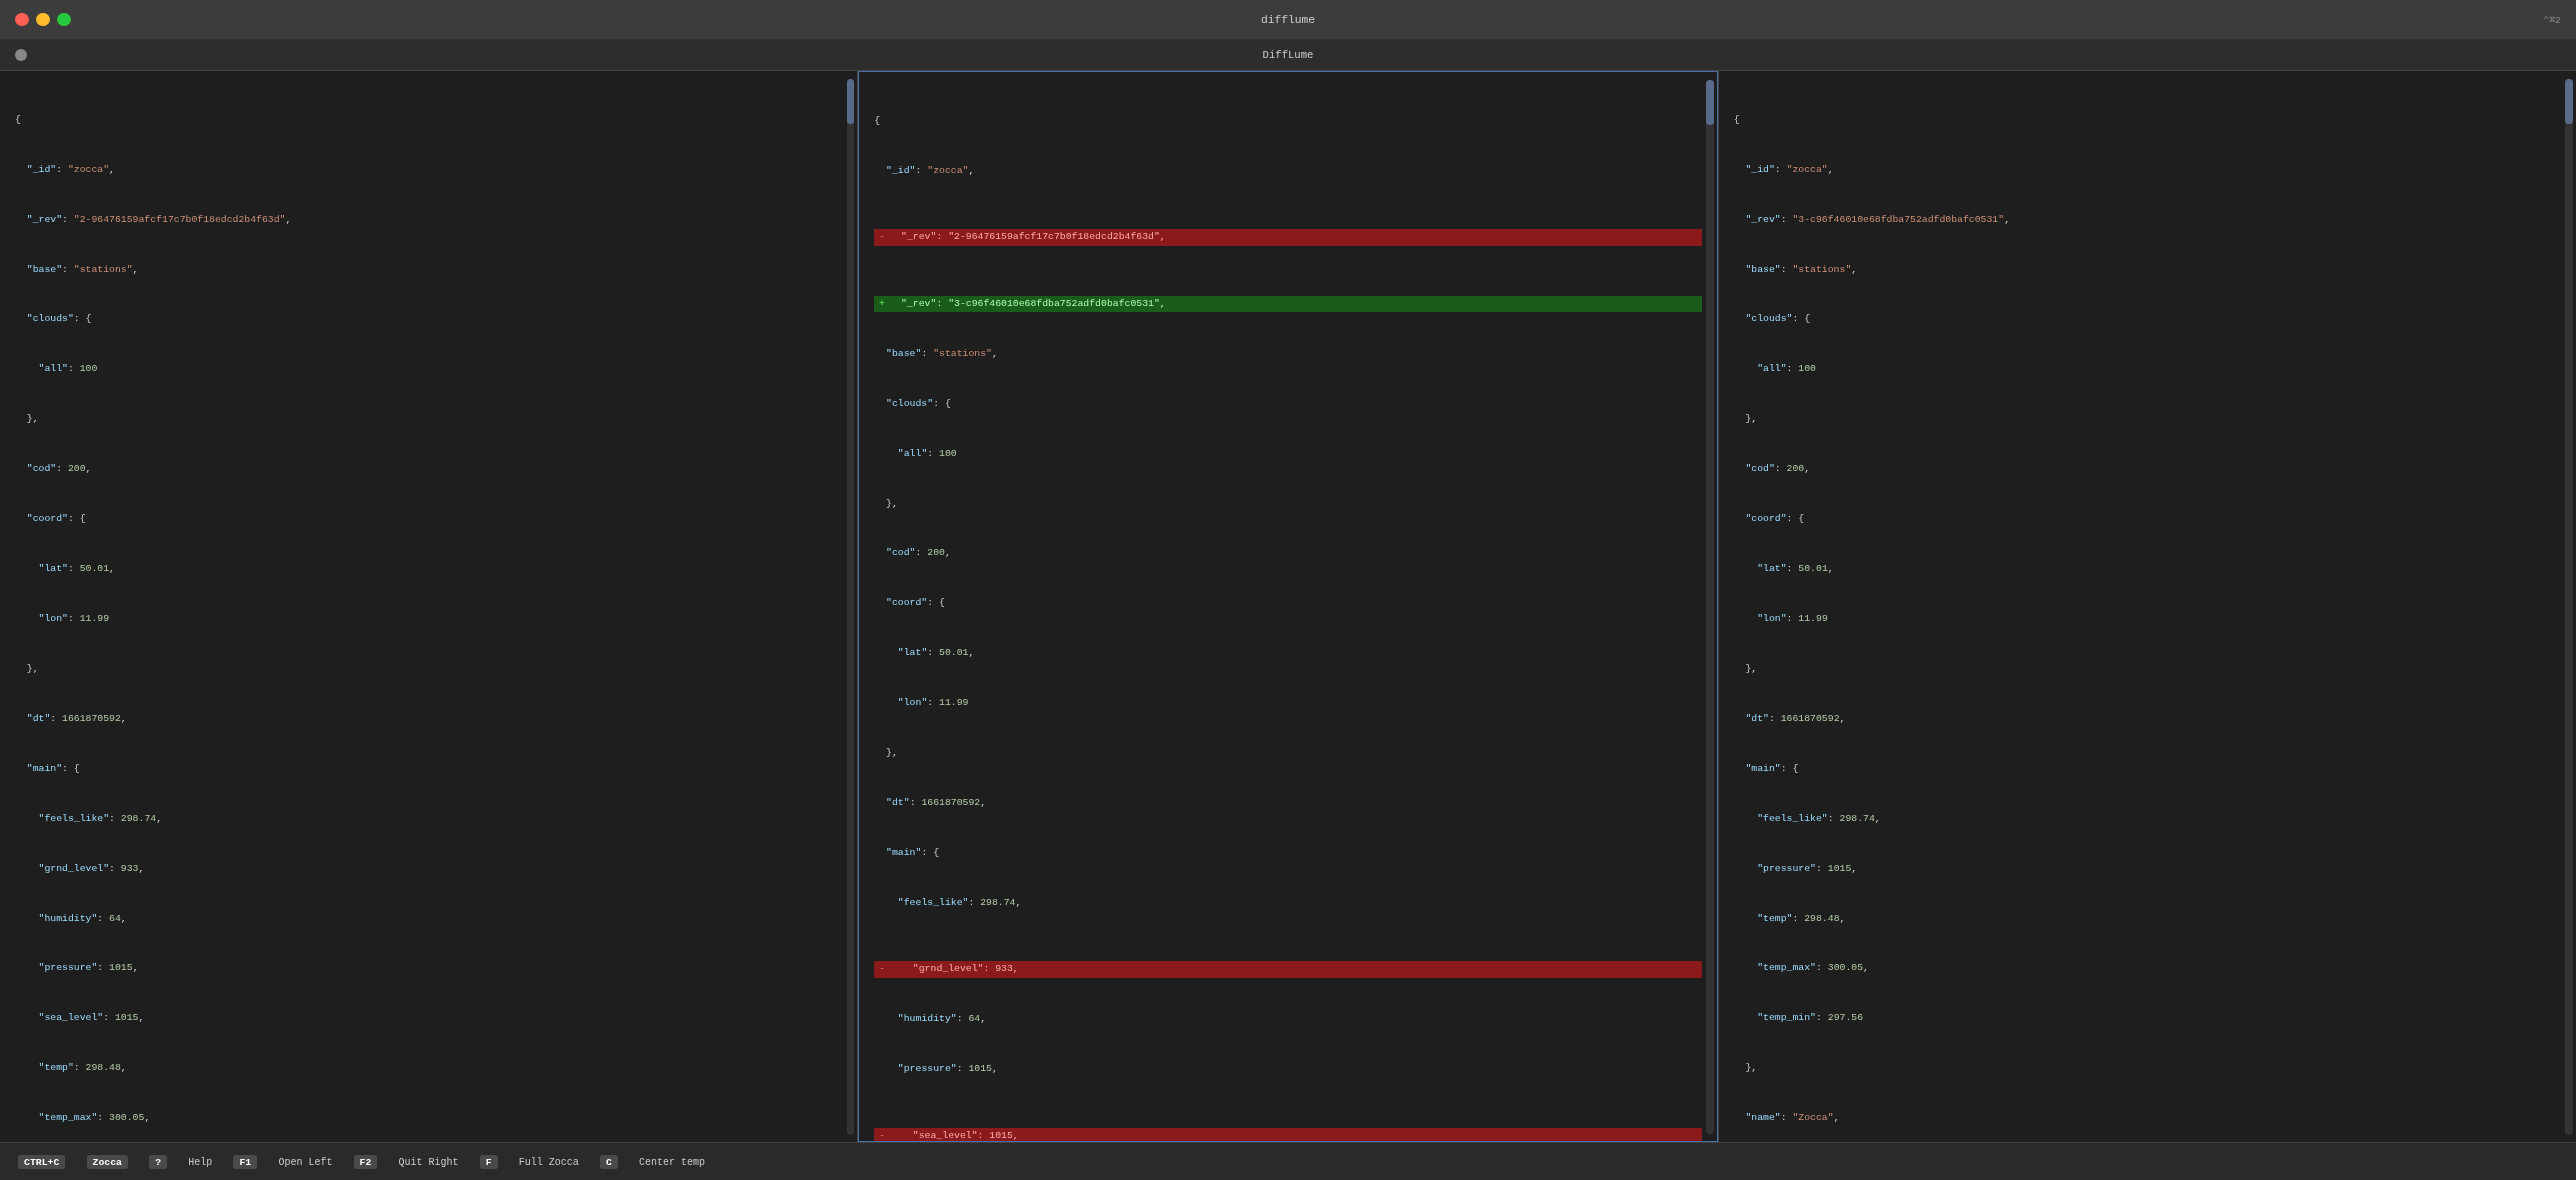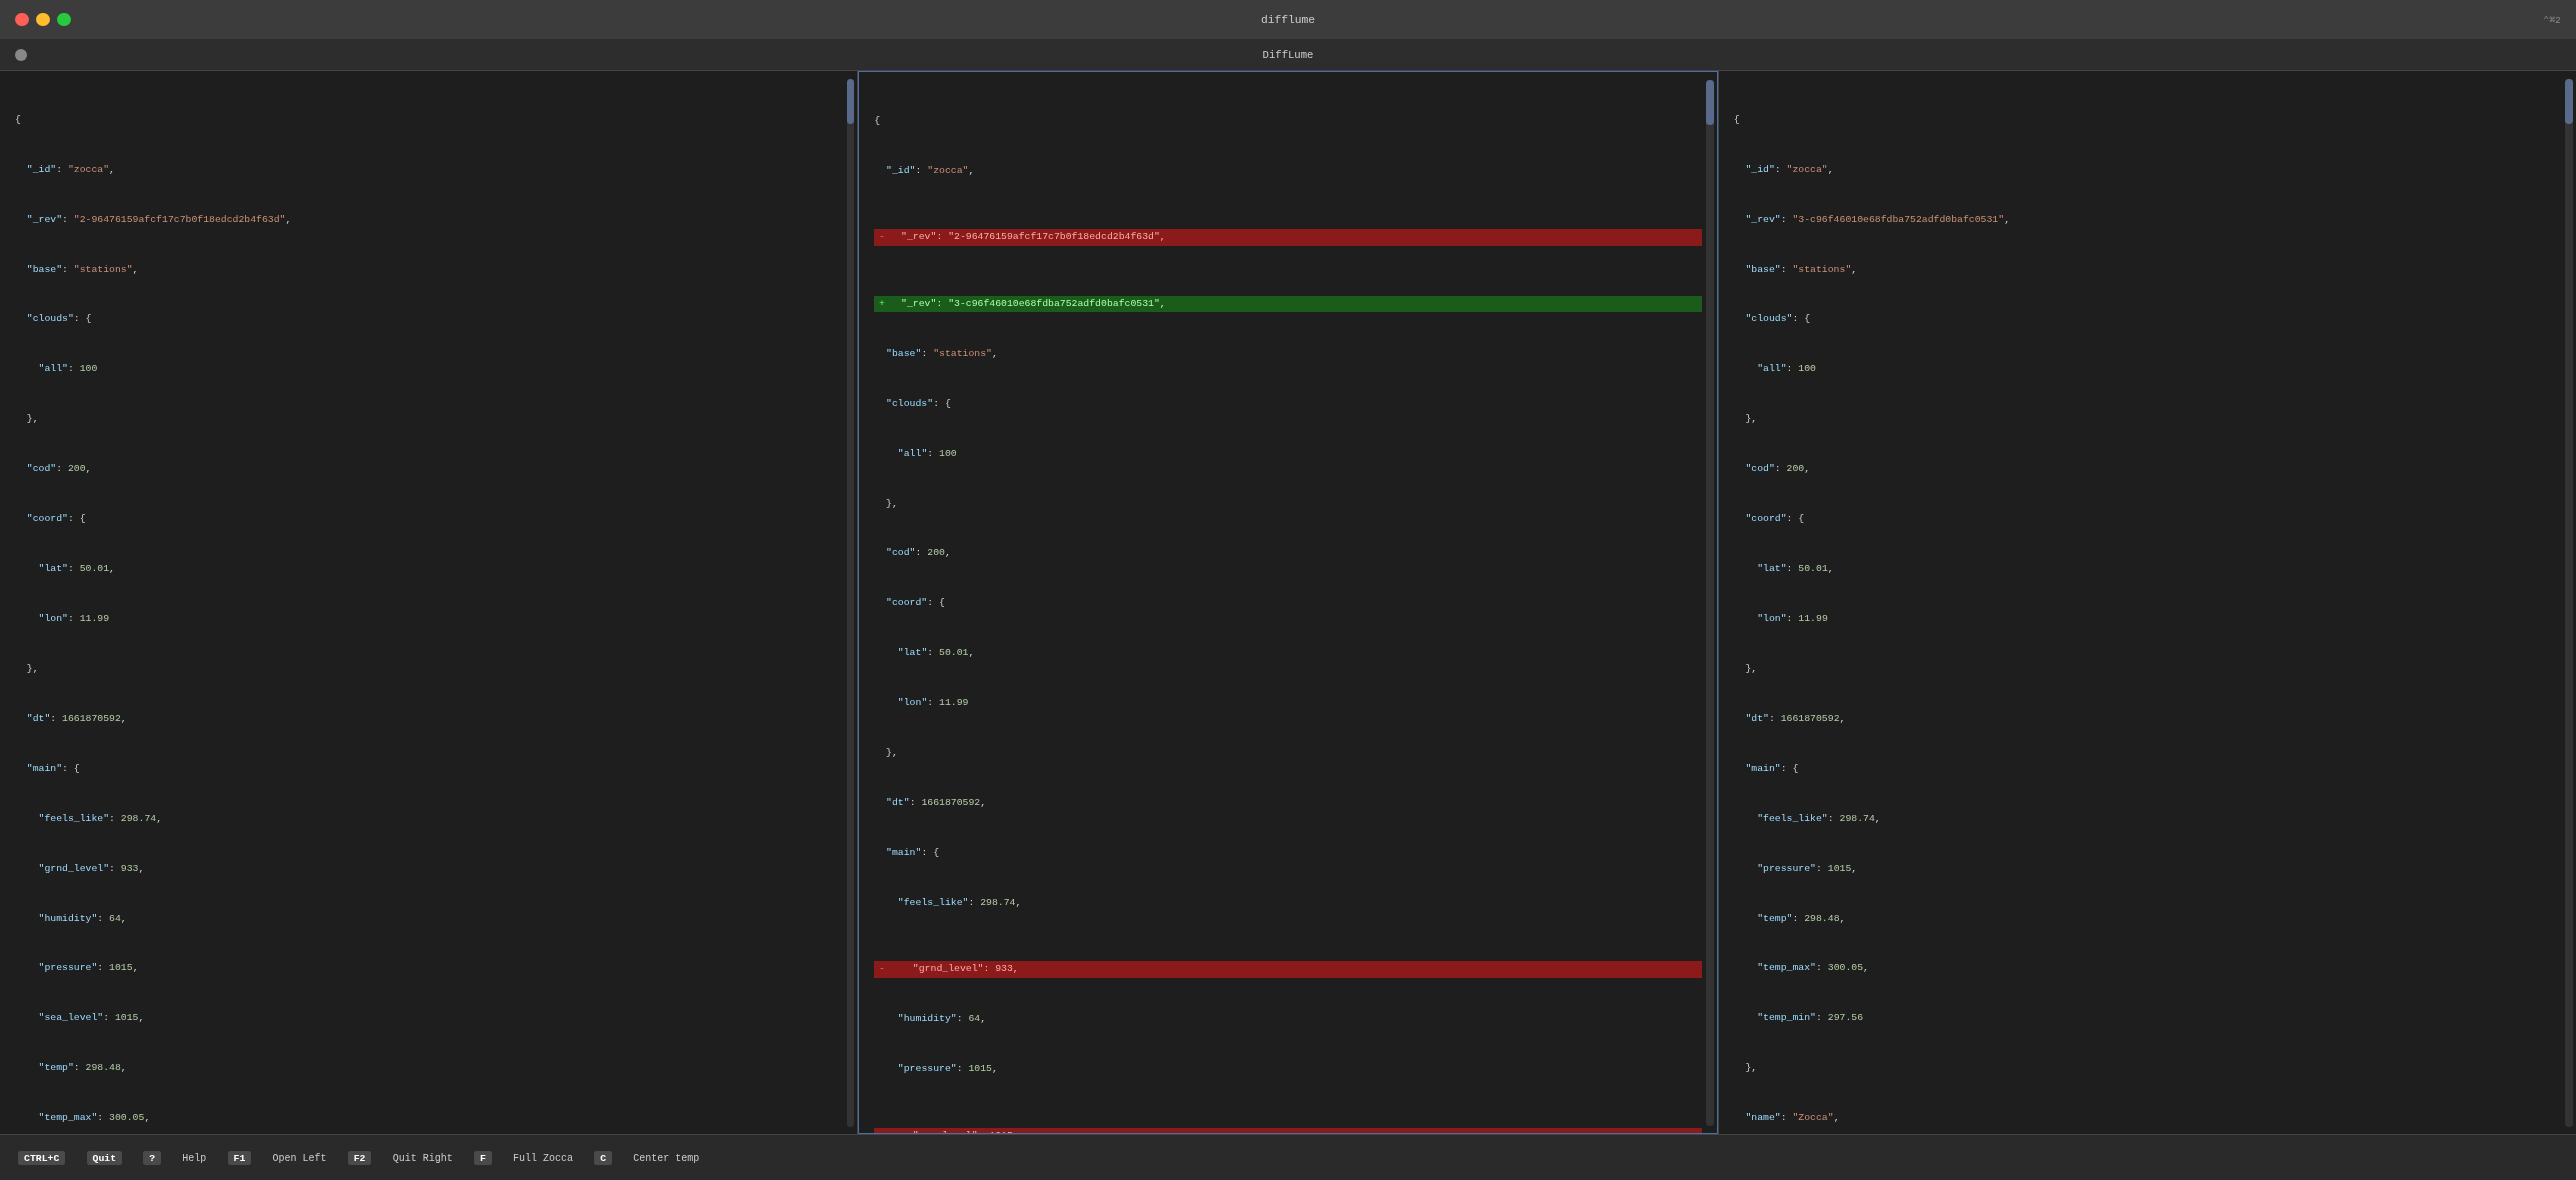--- a/index.html
+++ b/index.html
@@ -141,21 +141,21 @@
     .line-added .line-content { color: #aaffaa; }
 
     
     .key-color { color: #9cdcfe; }
     .str-color { color: #ce9178; }
     .num-color { color: #b5cea8; text-align: center; }
 
     
     .statusbar {
       background: #2a2a2a;
-      height: 47px;
+      height: 39px;
       display: flex;
       align-items: center;
       padding: 0 7.5px;
       gap: 0;
       flex-shrink: 0;
       border-top: 0.8px solid #444;
     }
     .status-item {
       display: flex;
       align-items: center;
@@ -364,21 +364,21 @@
     </div>
   </div>
 
 </div>
 
 <div class="statusbar">
   <div class="status-item">
     <span class="status-key">CTRL+C</span>
   </div>
   <div class="status-item">
-    <span class="status-key">Quit</span>
+    <span class="status-key">Zocca</span>
   </div>
   <div class="status-item">
     <span class="status-key">?</span>
   </div>
   <div class="status-item">
     <span class="status-label">Help</span>
   </div>
   <div class="status-item">
     <span class="status-key">F1</span>
   </div>

